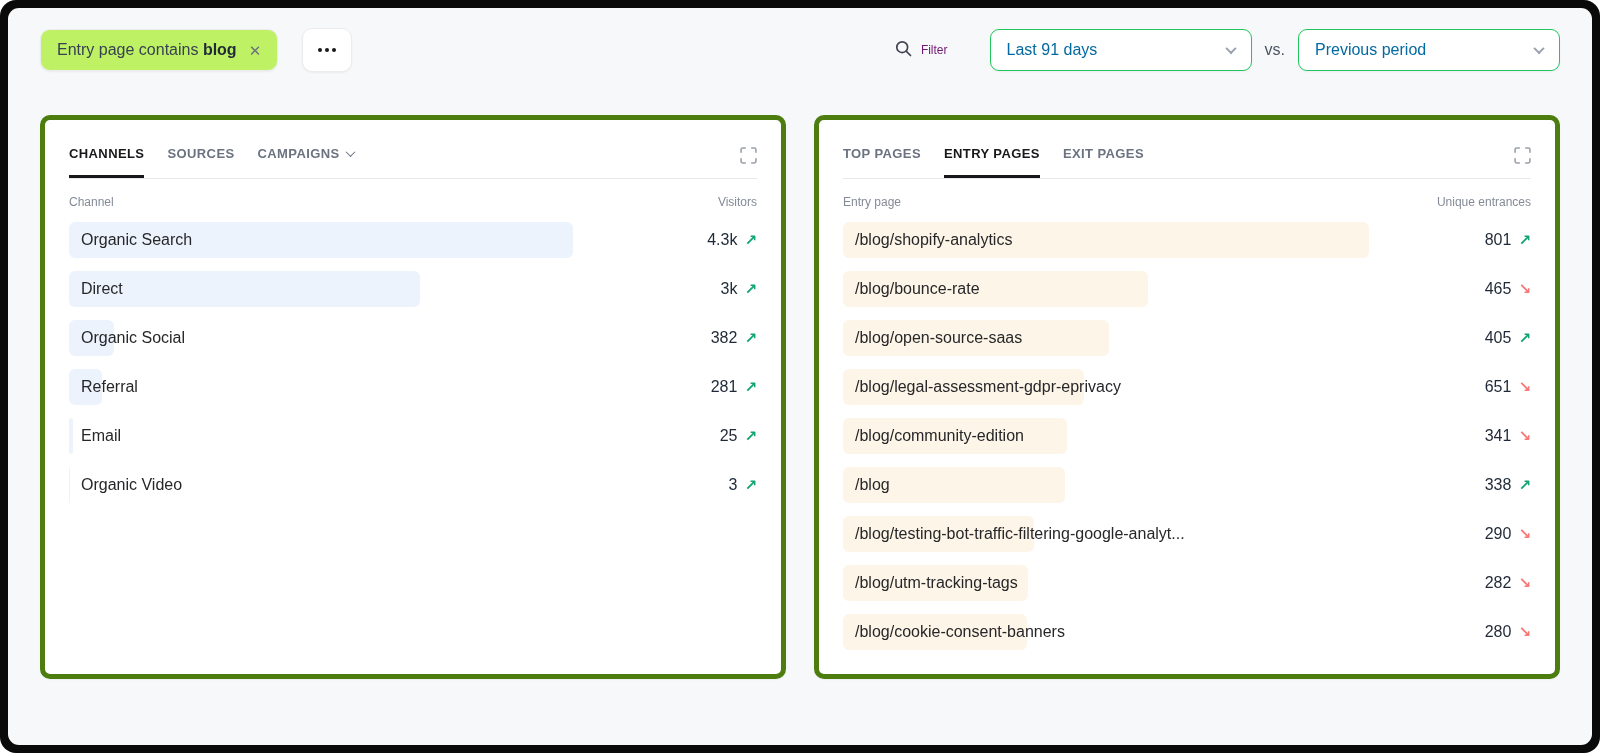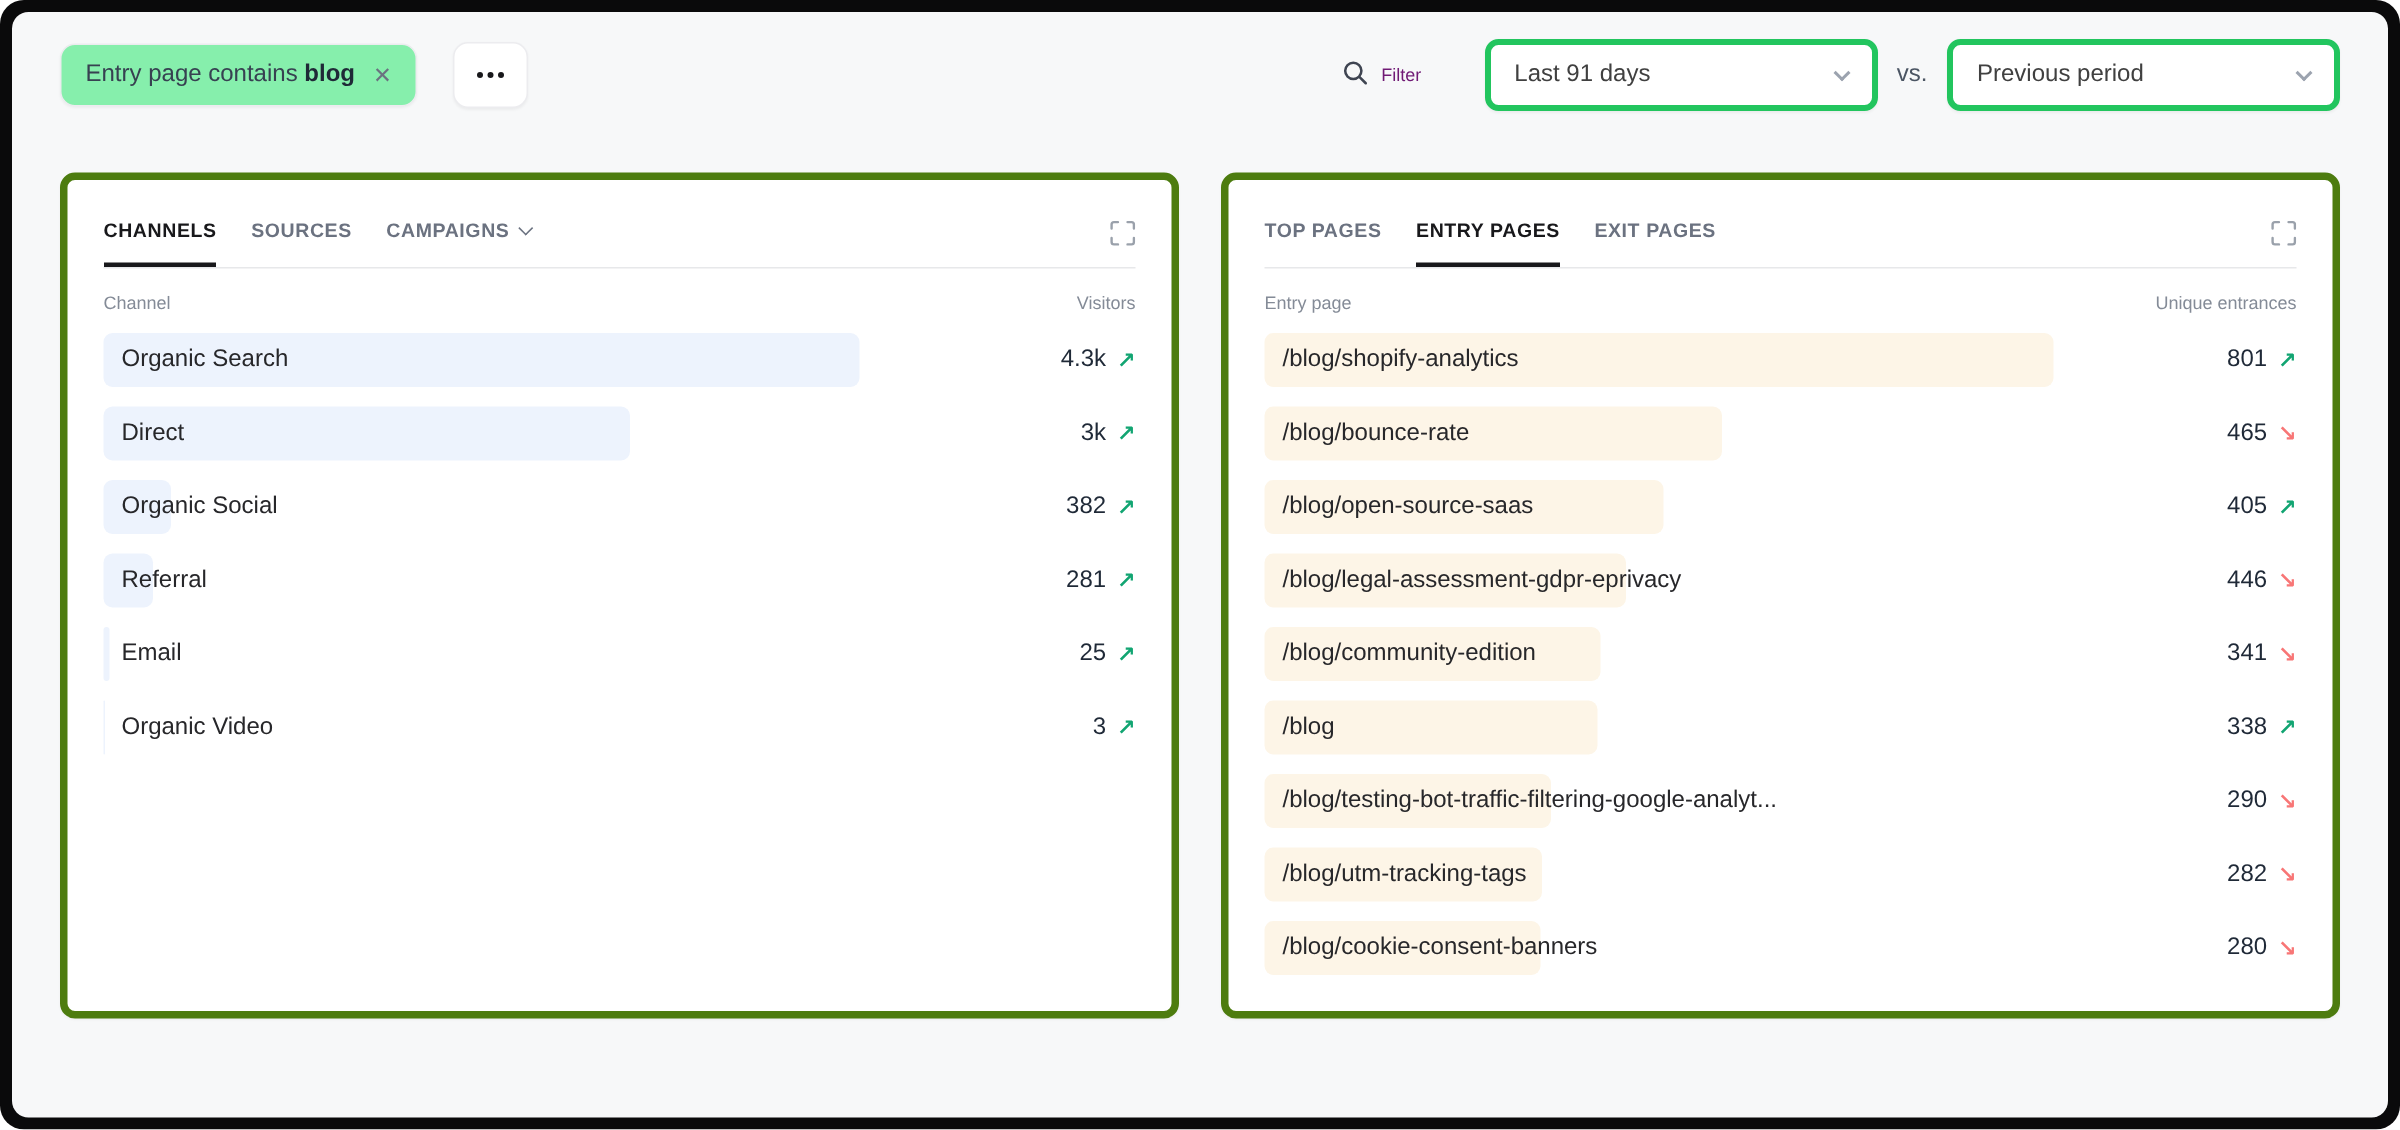--- a/index.html
+++ b/index.html
@@ -8,28 +8,28 @@
   .window { width:1600px; height:753px; background:#0a0a0b; border-radius:16px; position:relative; }
   .frame { position:absolute; inset:8px; background:#f7f8f9; border-radius:11px; overflow:hidden; }
   .container { margin:0 32px; }
 
   
   .header { height:84px; display:flex; align-items:center; }
   .logo-group { display:flex; align-items:center; gap:10px; margin-right:22px; cursor:pointer; }
   .site-name { font-size:17px; font-weight:700; color:#18181b; }
   .chev { width:8px; height:8px; border-right:2px solid #4b5563; border-bottom:2px solid #4b5563; transform:rotate(45deg) translate(-1px,-1px); display:inline-block; }
   .chev.light { border-color:#9ca3af; }
-  .pill { background:#86efac; border:1px solid #ececef; box-shadow:0 1px 2px rgba(0,0,0,.05); border-radius:10px; padding:11px 16px; display:flex; align-items:center; gap:12px; font-size:16px; color:#374151; margin-right:24px; }
+  .pill { background:#bef264; border:1px solid #ececef; box-shadow:0 1px 2px rgba(0,0,0,.05); border-radius:10px; padding:11px 16px; display:flex; align-items:center; gap:12px; font-size:16px; color:#374151; margin-right:24px; }
   .pill b { color:#1f2937; }
   .pill .close { color:#6b7280; font-size:15px; line-height:1; cursor:pointer; }
   .more-btn { background:#ffffff; border:1px solid #ececef; box-shadow:0 1px 2px rgba(0,0,0,.05); border-radius:10px; width:50px; height:44px; display:flex; align-items:center; justify-content:center; gap:3px; cursor:pointer; }
   .more-btn i { width:4px; height:4px; background:#18181b; border-radius:50%; }
   .spacer { flex:1; }
   .filter-btn { display:flex; align-items:center; gap:9px; font-size:12px; color:#701a75; margin-right:42px; cursor:pointer; }
-  .dd { background:#ffffff; border:4px solid #22c55e; box-shadow:0 1px 2px rgba(0,0,0,.05); border-radius:9px; width:262px; padding:11px 16px; display:flex; align-items:center; justify-content:space-between; font-size:16px; font-weight:500; color:#404040; cursor:pointer; }
+  .dd { background:#ffffff; border:1px solid #22c55e; box-shadow:0 1px 2px rgba(0,0,0,.05); border-radius:9px; width:262px; padding:11px 16px; display:flex; align-items:center; justify-content:space-between; font-size:16px; font-weight:500; color:#0369a1; cursor:pointer; }
   .vs { font-size:16px; color:#4b5563; margin:0 13px; }
 
   
   .main { display:flex; gap:28px; margin-top:23px; align-items:stretch; }
   .card { flex:1; background:#ffffff; border:5px solid #4d7c0f; box-shadow:0 1px 2px rgba(0,0,0,.04); border-radius:10px; padding:26px 24px 24px; display:flex; flex-direction:column; }
   .card-head { display:flex; justify-content:space-between; align-items:flex-start; border-bottom:1px solid #e7e8ea; }
   .tabs { display:flex; gap:23px; }
   .tab { font-size:13px; font-weight:600; letter-spacing:.4px; color:#6b7280; text-transform:uppercase; padding-bottom:17px; display:flex; align-items:center; gap:7px; cursor:pointer; }
   .tab.active { color:#18181b; font-weight:700; box-shadow:inset 0 -3px 0 0 #18181b; }
   .tab .tab-chev { width:7px; height:7px; border-right:1.8px solid #6b7280; border-bottom:1.8px solid #6b7280; transform:rotate(45deg) translate(-1px,-1px); }
@@ -240,21 +240,21 @@
     <span class="row-value">
       <span>405</span>
       <span class="arrow up">↗</span>
     </span>
   </div>
 
   <div class="row">
     <div class="bar" style="width: 35%;"></div>
     <span class="row-label">/blog/legal-assessment-gdpr-eprivacy</span>
     <span class="row-value">
-      <span>446</span>
+      <span>651</span>
       <span class="arrow down">↘</span>
     </span>
   </div>
 
   <div class="row">
     <div class="bar" style="width: 32.6%;"></div>
     <span class="row-label">/blog/community-edition</span>
     <span class="row-value">
       <span>341</span>
       <span class="arrow down">↘</span>

